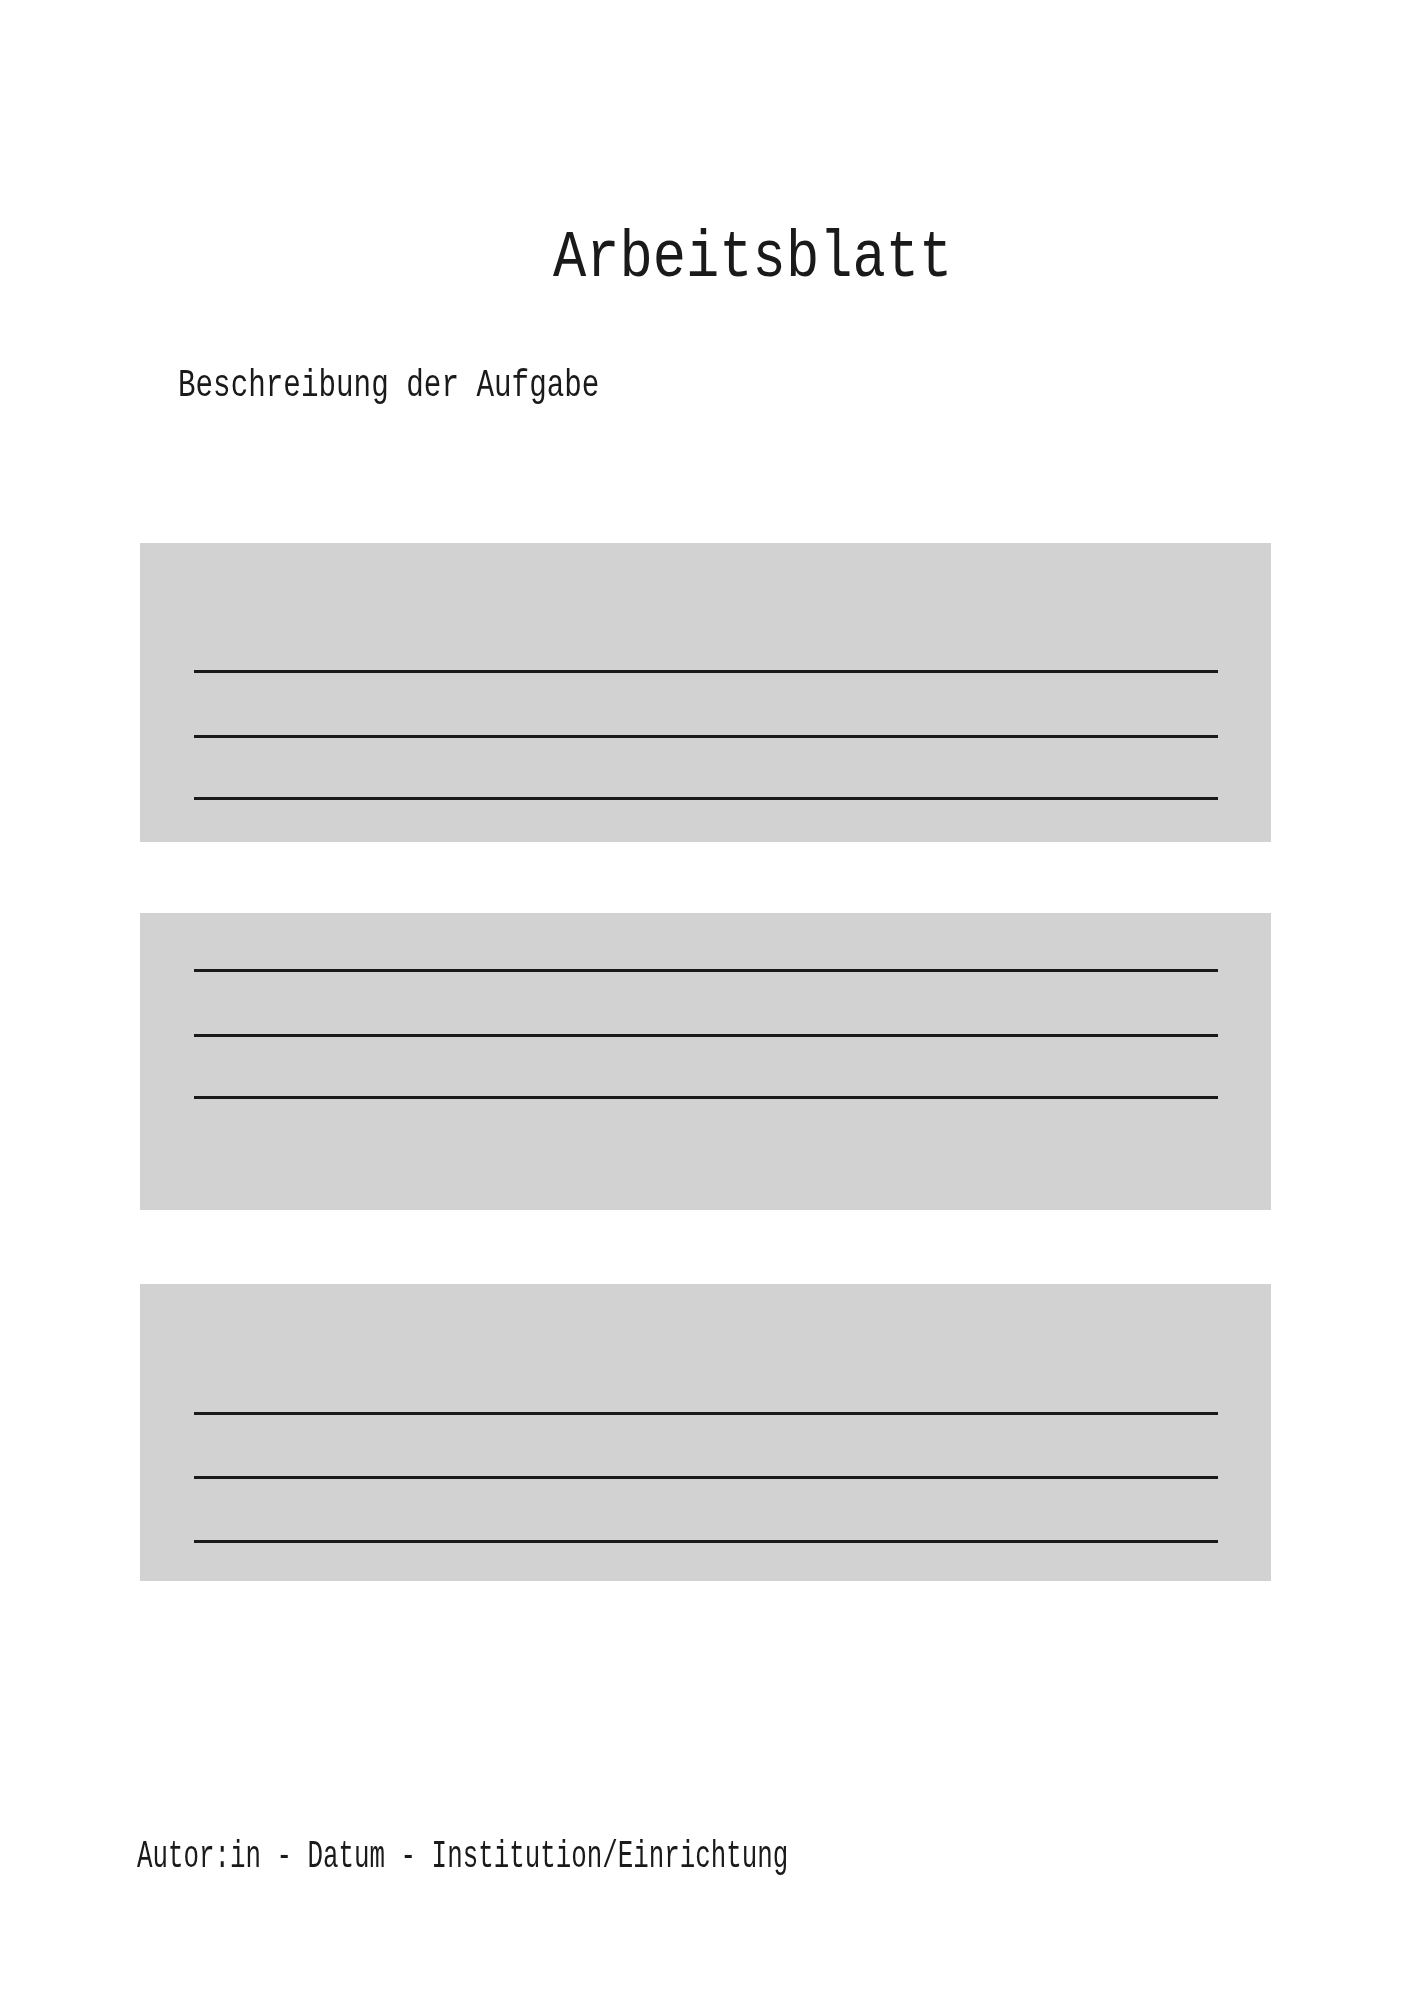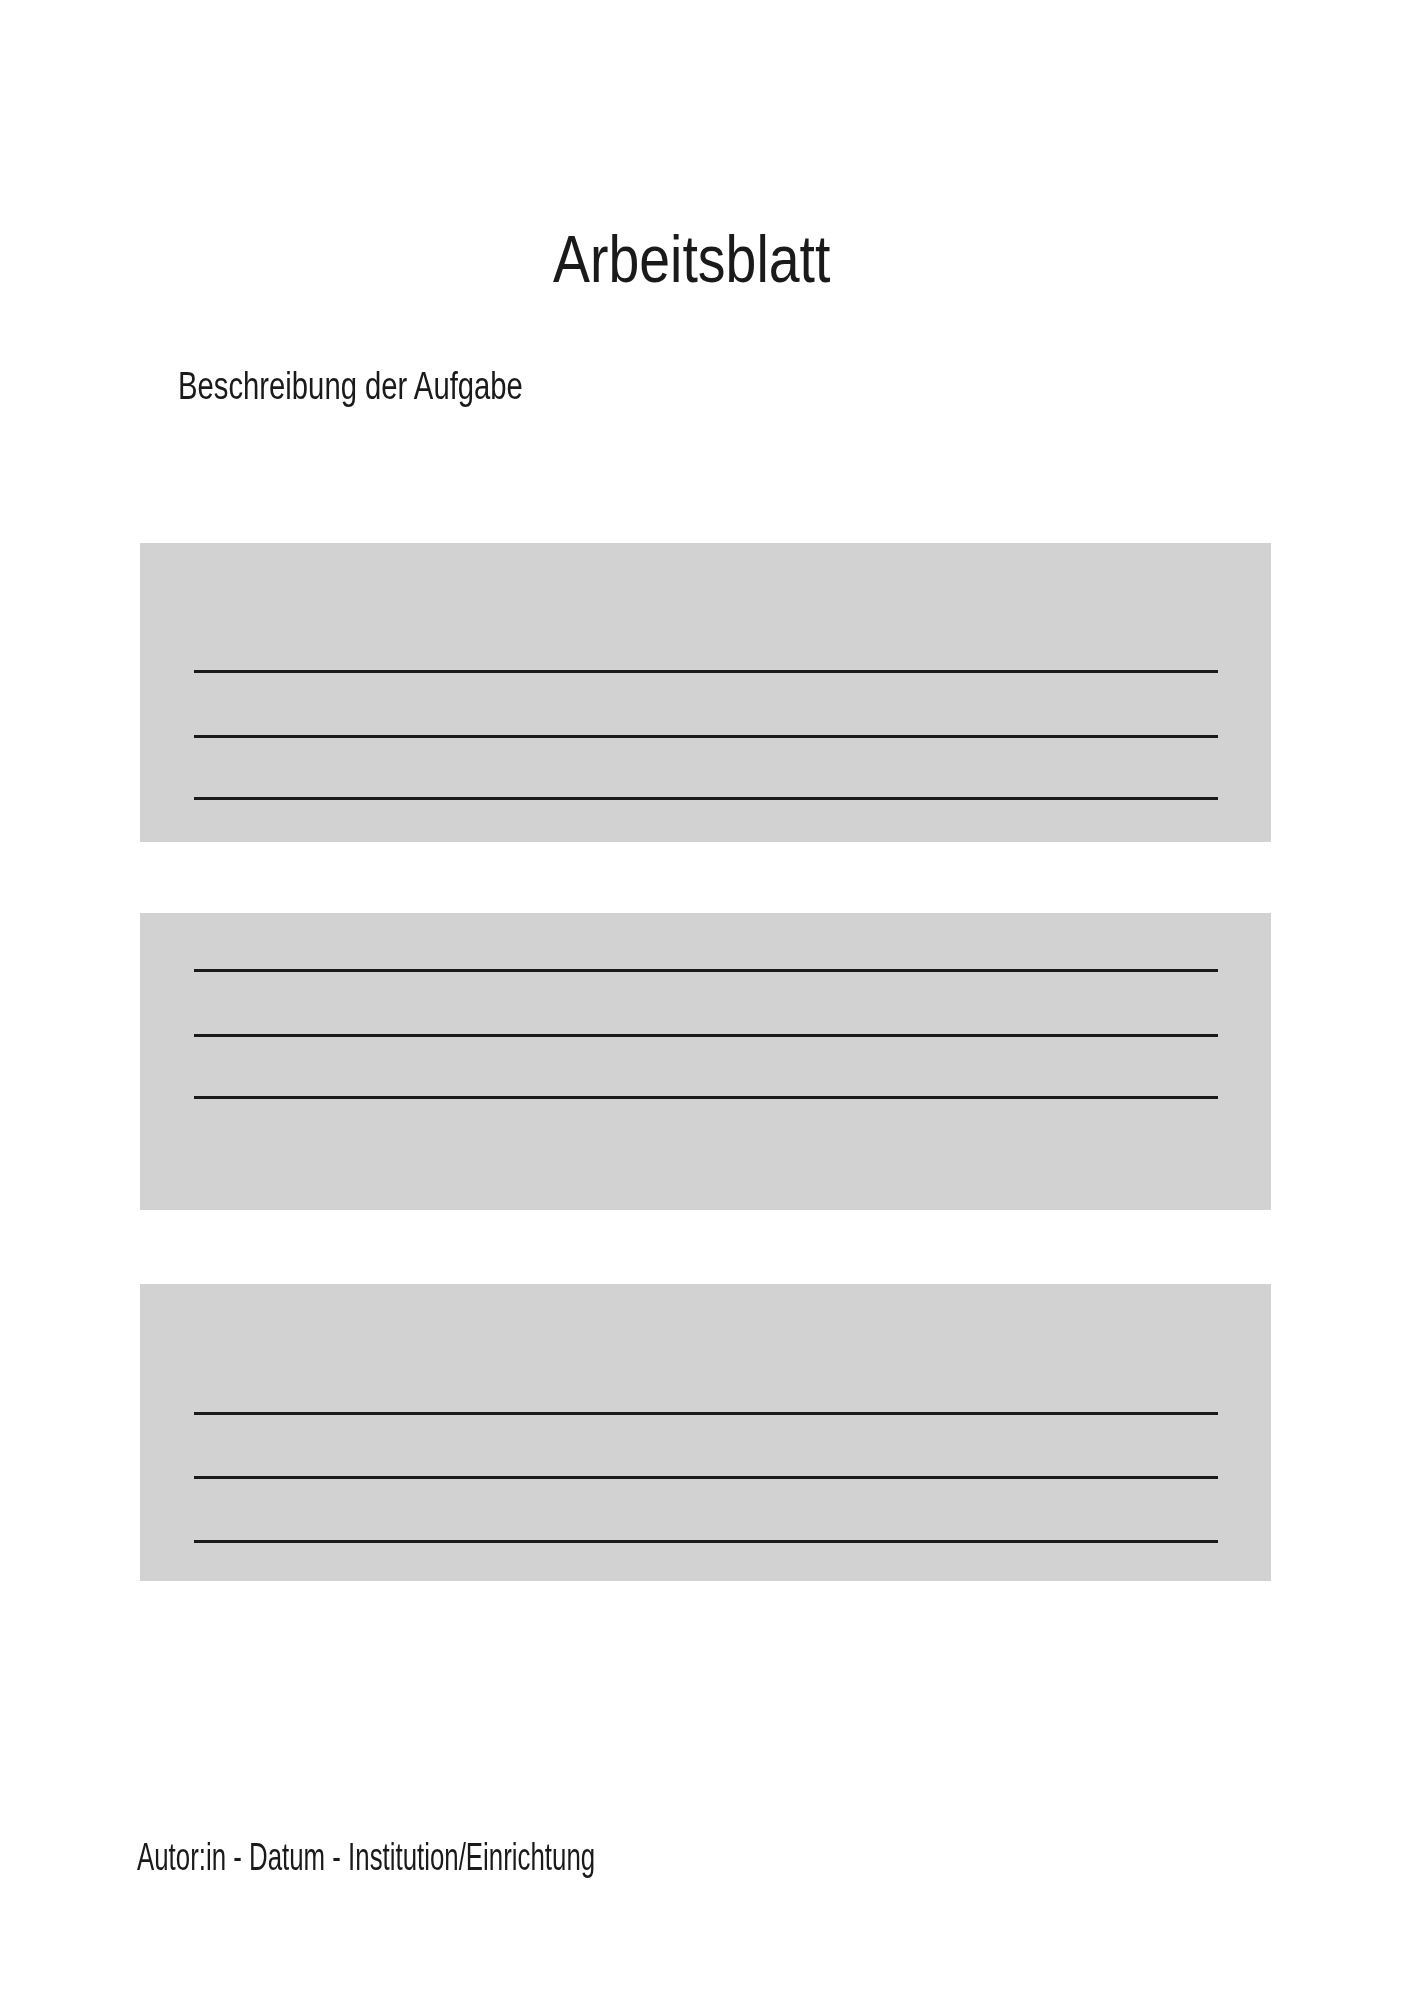--- a/index.html
+++ b/index.html
@@ -8,21 +8,21 @@
     --box-color: #d2d2d2;
     --line-color: #1a1a1a;
   }
   * { margin: 0; padding: 0; box-sizing: border-box; }
   html, body { background: #ffffff; }
   .page {
     position: relative;
     width: 1414px;
     height: 2000px;
     background: var(--page-bg);
-    font-family: Liberation Sans, sans-serif;
+    font-family: Liberation Mono, monospace;
     color: var(--text-color);
     overflow: hidden;
   }
   .condensed {
     position: absolute;
     display: inline-block;
     white-space: nowrap;
     line-height: 1;
     transform-origin: left top;
     color: var(--text-color);

